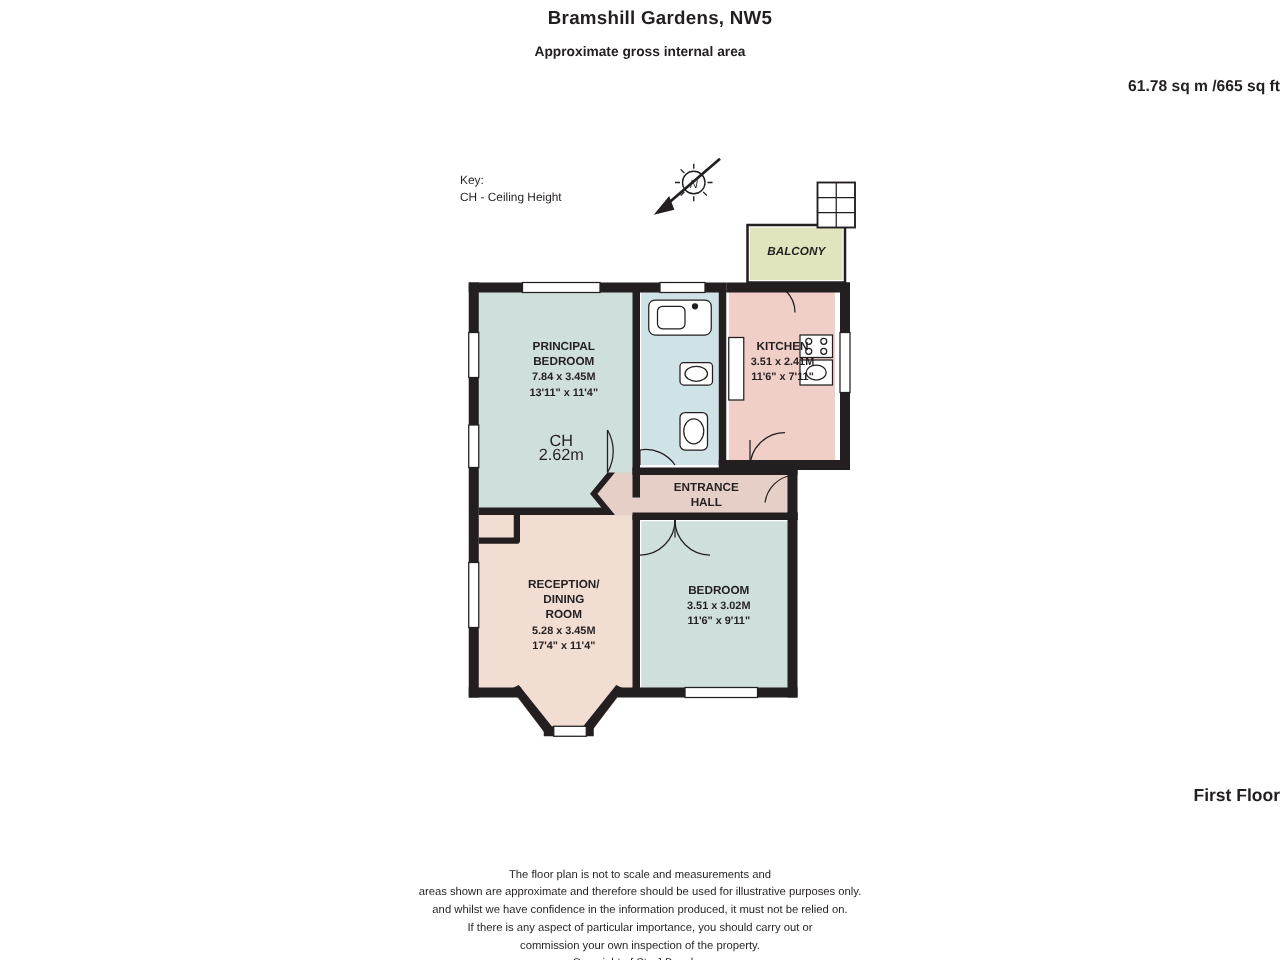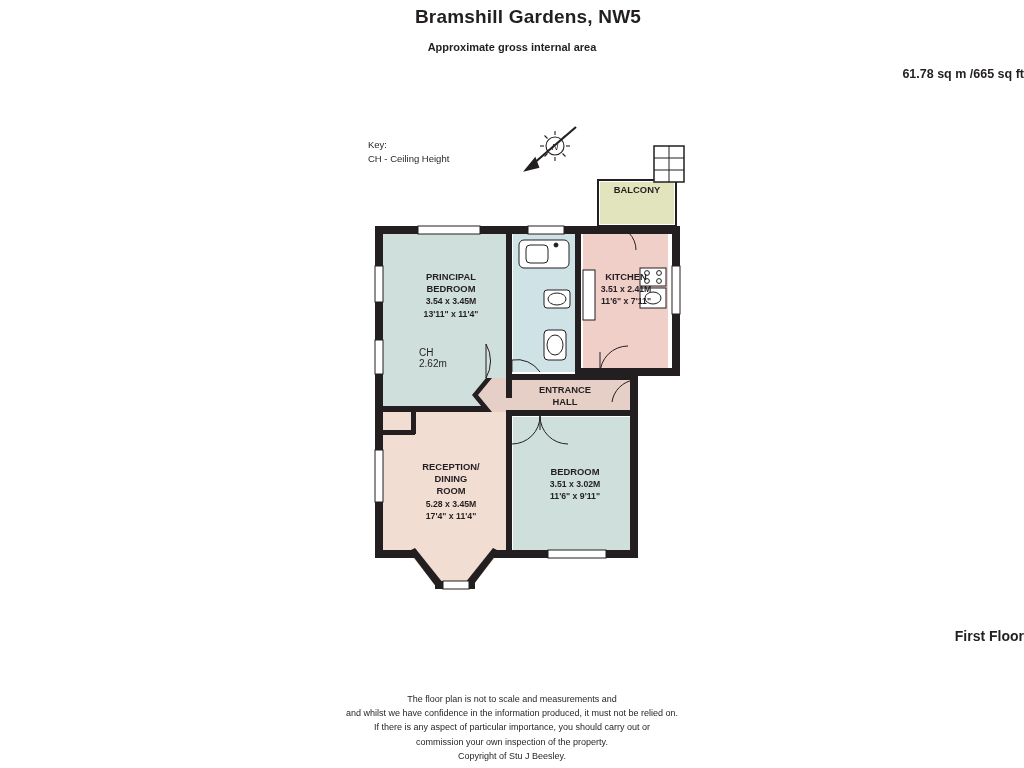--- a/index.html
+++ b/index.html
@@ -17,21 +17,21 @@
   }
 
   
   .header {
     position: absolute;
     top: 0; left: 0; right: 0;
     text-align: center;
     padding-top: 6px;
   }
   .title {
-    font-size: 19px;
+    font-size: 15px;
     font-weight: bold;
     letter-spacing: 0.2px;
     margin: 0;
     padding-left: 32px;
   }
   .subtitle {
     font-size: 11px;
     font-weight: bold;
     margin-top: 13px;
   }
@@ -79,32 +79,32 @@
     font-weight: bold;
     line-height: 12.2px;
     color: #231f20;
     width: 120px;
   }
   .room-label .nm { font-size: 9.4px; }
   .room-label .dm { font-size: 8.7px; }
 
   #label-principal { left: 391px; top: 271px; }
   #label-kitchen   { left: 566px; top: 271px; }
-  #label-balcony   { left: 577px; top: 184px; font-size: 9.2px; }
+  #label-balcony   { left: 577px; top: 195px; font-size: 9.2px; font-style: italic; }
   #label-entrance  { left: 505px; top: 384px; }
   #label-reception { left: 391px; top: 461px; }
   #label-bedroom   { left: 515px; top: 466px; }
 
   .ch-badge {
     position: absolute;
     left: 419px;
     top: 348px;
     width: 60px;
-    text-align: left;
-    font-size: 10px;
+    text-align: center;
+    font-size: 13px;
     line-height: 10.5px;
     color: #231f20;
   }
 
   .floor-name {
     position: absolute;
     left: 0; right: 0;
     top: 628px;
     text-align: right;
     font-size: 14px;
@@ -286,21 +286,21 @@
     <line x1="654" y1="158" x2="684" y2="158" stroke="#231f20" stroke-width="1"></line>
     <line x1="654" y1="170" x2="684" y2="170" stroke="#231f20" stroke-width="1"></line>
     <line x1="669" y1="146" x2="669" y2="182" stroke="#231f20" stroke-width="1"></line>
   </g>
 
 </svg>
 
 <div class="room-label" id="label-principal">
   <div class="nm">PRINCIPAL</div>
   <div class="nm">BEDROOM</div>
-  <div class="dm">3.54 x 3.45M</div>
+  <div class="dm">7.84 x 3.45M</div>
   <div class="dm">13'11" x 11'4"</div>
 </div>
 
 <div class="room-label" id="label-kitchen">
   <div class="nm">KITCHEN</div>
   <div class="dm">3.51 x 2.41M</div>
   <div class="dm">11'6" x 7'11"</div>
 </div>
 
 <div class="room-label" id="label-balcony">
@@ -328,17 +328,18 @@
 
 <div class="ch-badge">
   <div>CH</div>
   <div>2.62m</div>
 </div>
 
 <div class="floor-name">First Floor</div>
 
 <div class="disclaimer">
   <div>The floor plan is not to scale and measurements and</div>
+  <div>areas shown are approximate and therefore should be used for illustrative purposes only.</div>
   <div>and whilst we have confidence in the information produced, it must not be relied on.</div>
   <div>If there is any aspect of particular importance, you should carry out or</div>
   <div>commission your own inspection of the property.</div>
   <div>Copyright of Stu J Beesley.</div>
 </div>
 
 </body></html>

